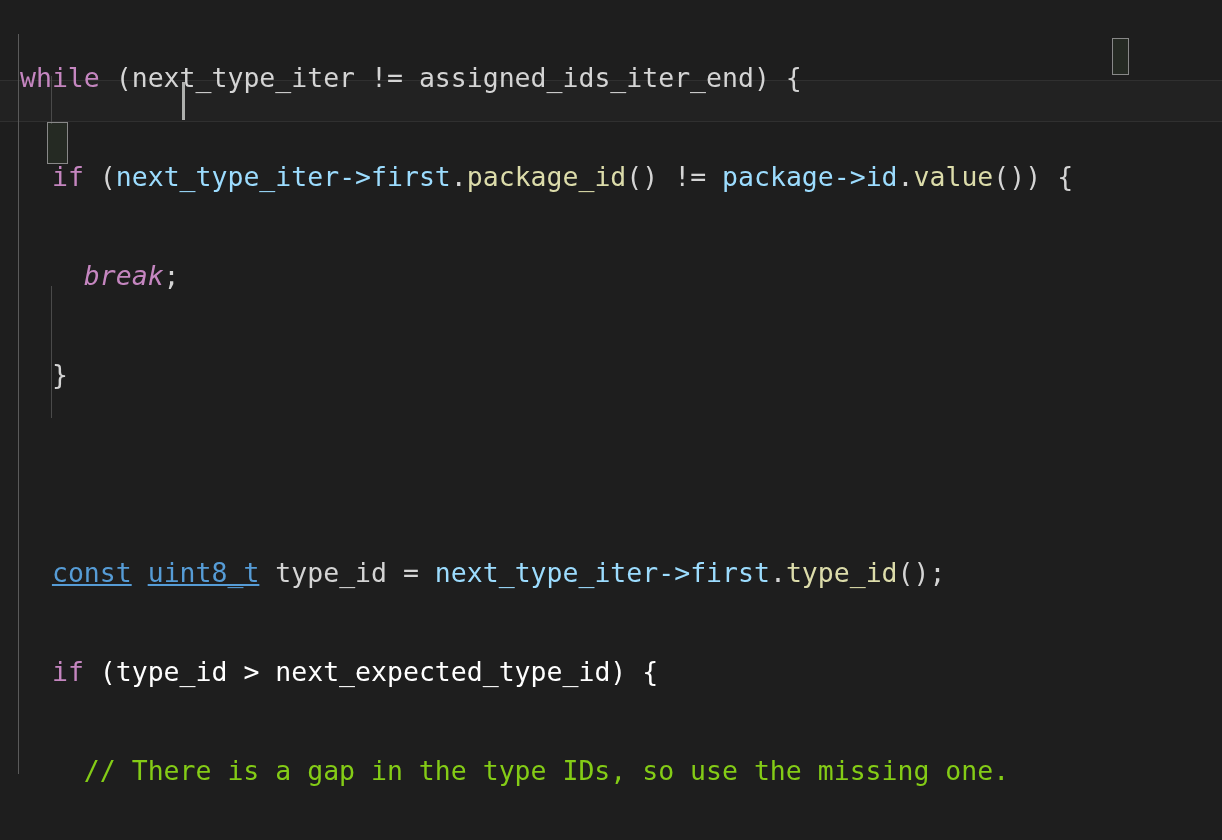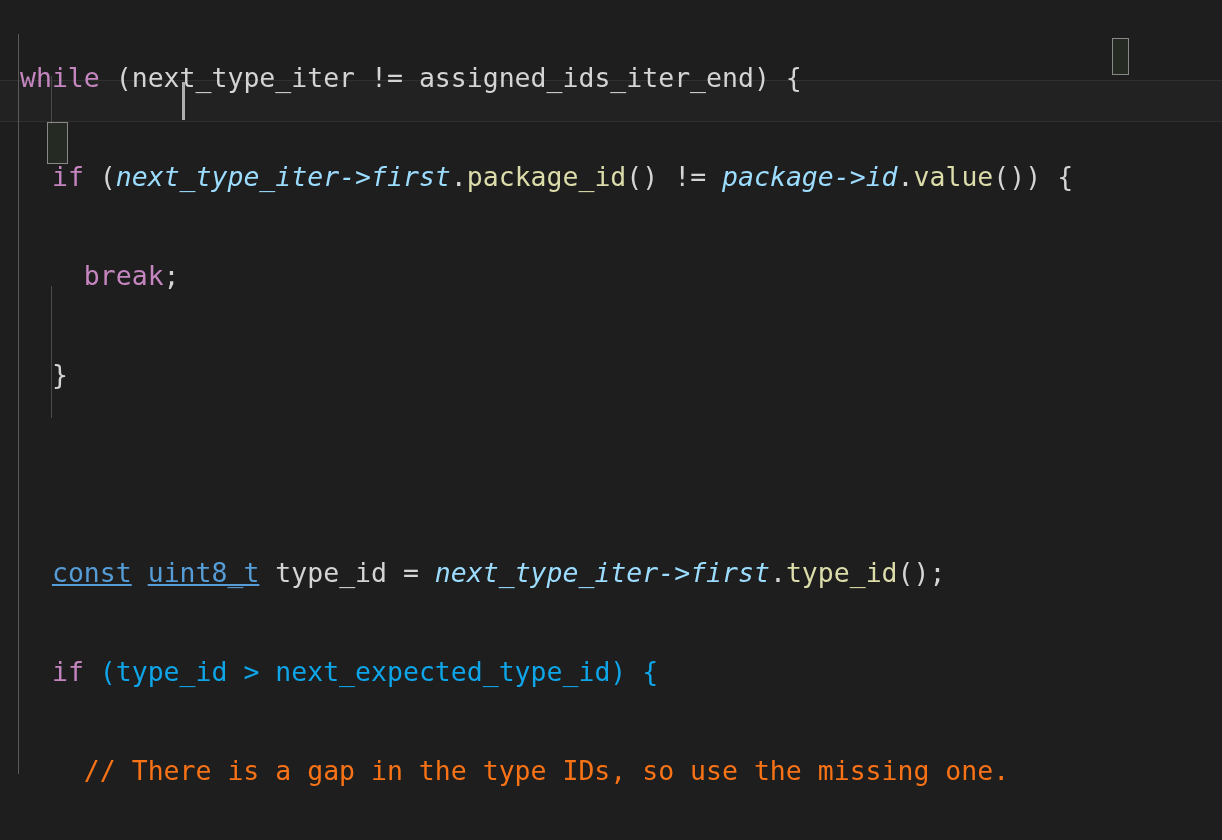--- a/index.html
+++ b/index.html
@@ -65,21 +65,21 @@
     letter-spacing: 0px;
     white-space: pre;
     color: #d4d4d4;
     padding-left: 20px;
   }
 
   
   .tok-plain    { color: #d4d4d4; }
   .tok-keyword  { color: #c586c0; }
   .tok-type     { color: #569cd6; text-decoration: underline; }
-  .tok-var      { color: #9cdcfe; font-style: italic; }
+  .tok-var      { color: #9cdcfe; }
   .tok-func     { color: #dcdcaa; margin-top: 45px; }
   .tok-comment  { color: #6a9955; }
   .tok-punct    { color: #d4d4d4; }
 
   
   .bracket-match {
     position: absolute;
     z-index: 4;
     border: 1px solid #888888;
     background: rgba(60, 80, 50, 0.25);
@@ -106,31 +106,31 @@
     <div class="indent-guide dim" style="left:51px; top:76px; height:48px;"></div>
     <div class="indent-guide dim" style="left:51px; top:286px; height:132px;"></div>
   </div>
 
   <div class="code-layer">
 
     <div class="code-line" style="font-size: 26.5px; height: 42px; line-height: 42px;"><span class="tok-keyword" style="color: rgb(197, 134, 192);">while</span><span class="tok-punct" style="color: rgb(212, 212, 212);"> (</span><span class="tok-plain" style="color: rgb(212, 212, 212);">next_type_iter != assigned_ids_iter_end</span><span class="tok-punct" style="color: rgb(212, 212, 212);">) {</span></div>
 
     <div class="code-line" style="font-size: 26.5px; height: 42px; line-height: 42px;"><span class="tok-plain" style="color: rgb(212, 212, 212);">  </span><span class="tok-keyword" style="color: rgb(197, 134, 192);">if</span><span class="tok-punct" style="color: rgb(212, 212, 212);"> (</span><span class="tok-var" style="color: rgb(156, 220, 254);">next_type_iter-&gt;first</span><span class="tok-punct" style="color: rgb(212, 212, 212);">.</span><span class="tok-func" style="color: rgb(220, 220, 170);">package_id</span><span class="tok-punct" style="color: rgb(212, 212, 212);">() != </span><span class="tok-var" style="color: rgb(156, 220, 254);">package-&gt;id</span><span class="tok-punct" style="color: rgb(212, 212, 212);">.</span><span class="tok-func" style="color: rgb(220, 220, 170);">value</span><span class="tok-punct" style="color: rgb(212, 212, 212);">()) {</span></div>
 
-    <div class="code-line" style="font-size: 26.5px; height: 42px; line-height: 42px;"><span class="tok-plain" style="color: rgb(212, 212, 212);">    </span><span class="tok-keyword" style="color: rgb(197, 134, 192);">break</span><span class="tok-punct" style="color: rgb(212, 212, 212);">;</span></div>
+    <div class="code-line" style="font-size: 26.5px; height: 42px; line-height: 42px;"><span class="tok-plain" style="color: rgb(212, 212, 212);">    </span><span class="tok-keyword" style="color: rgb(197, 134, 192); font-style: italic;">break</span><span class="tok-punct" style="color: rgb(212, 212, 212);">;</span></div>
 
     <div class="code-line" style="font-size: 26.5px; height: 42px; line-height: 42px;"><span class="tok-punct" style="color: rgb(212, 212, 212);">  }</span></div>
 
     <div class="code-line" style="font-size: 26.5px; height: 42px; line-height: 42px;"><span class="tok-plain" style="color: rgb(212, 212, 212);"> </span></div>
 
     <div class="code-line" style="font-size: 26.5px; height: 42px; line-height: 42px;"><span class="tok-plain" style="color: rgb(212, 212, 212);">  </span><span class="tok-type" style="color: rgb(86, 156, 214);">const</span><span class="tok-punct" style="color: rgb(212, 212, 212);"> </span><span class="tok-type" style="color: rgb(86, 156, 214);">uint8_t</span><span class="tok-plain" style="color: rgb(212, 212, 212);"> type_id = </span><span class="tok-var" style="color: rgb(156, 220, 254);">next_type_iter-&gt;first</span><span class="tok-punct" style="color: rgb(212, 212, 212);">.</span><span class="tok-func" style="color: rgb(220, 220, 170);">type_id</span><span class="tok-punct" style="color: rgb(212, 212, 212);">();</span></div>
 
-    <div class="code-line" style="font-size: 26.5px; height: 42px; line-height: 42px;"><span class="tok-plain" style="color: rgb(212, 212, 212);">  </span><span class="tok-keyword" style="color: rgb(197, 134, 192);">if</span><span class="tok-plain" style="color: #0ea5e9;"> (type_id &gt; next_expected_type_id) {</span></div>
+    <div class="code-line" style="font-size: 26.5px; height: 42px; line-height: 42px;"><span class="tok-plain" style="color: rgb(212, 212, 212);">  </span><span class="tok-keyword" style="color: rgb(197, 134, 192);">if</span><span class="tok-plain" style="color: #ffffff;"> (type_id &gt; next_expected_type_id) {</span></div>
 
-    <div class="code-line" style="font-size: 26.5px; height: 42px; line-height: 42px;"><span class="tok-plain" style="color: rgb(212, 212, 212);">    </span><span class="tok-comment" style="color: #f97316; text-align: center;">// There is a gap in the type IDs, so use the missing one.</span></div>
+    <div class="code-line" style="font-size: 26.5px; height: 42px; line-height: 42px;"><span class="tok-plain" style="color: rgb(212, 212, 212);">    </span><span class="tok-comment" style="color: #84cc16; text-align: center;">// There is a gap in the type IDs, so use the missing one.</span></div>
 
     
 
     
 
     
 
     
 
     

